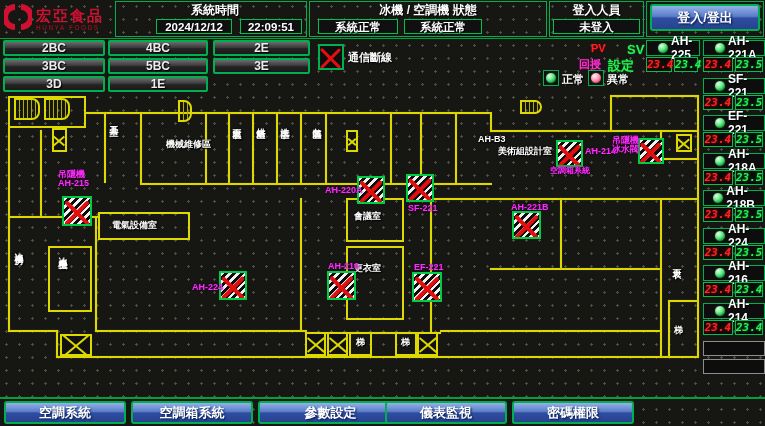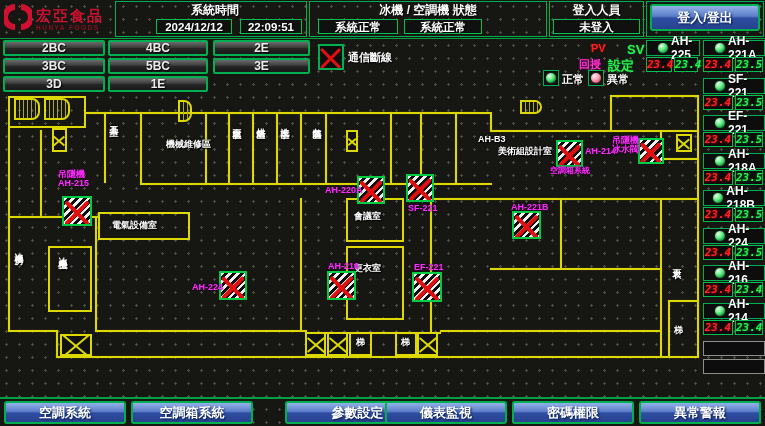--- a/index.html
+++ b/index.html
@@ -346,17 +346,16 @@
     <div class="abs unit-box" style="left: 412px; top: 272px; width: 30px; height: 30px;">
       <div class="xbar a"></div>
       <div class="xbar b"></div>
     </div>
     <div class="abs mag-label" style="left: 414px; top: 263px;">
       <div>EF-221</div>
     </div>
     <div class="abs mag-label" style="left: 550px; top: 166px; font-size: 8px;">空調箱系統</div>
     <div class="abs btn-blue" style="left: 4px; top: 401px; width: 122px; height: 23px; line-height: 20px; font-size: 13px;">空調系統</div>
     <div class="abs btn-blue" style="left: 131px; top: 401px; width: 122px; height: 23px; line-height: 20px; font-size: 13px;">空調箱系統</div>
-    <div class="abs btn-blue" style="left: 258px; top: 401px; width: 145px; height: 23px; line-height: 20px; font-size: 13px; margin-left: 27px;">參數設定</div>
+    <div class="abs btn-blue" style="left: 258px; top: 401px; width: 145px; height: 23px; line-height: 20px; font-size: 13px;">參數設定</div>
     <div class="abs btn-blue" style="left: 385px; top: 401px; width: 122px; height: 23px; line-height: 20px; font-size: 13px;">儀表監視</div>
     <div class="abs btn-blue" style="left: 512px; top: 401px; width: 122px; height: 23px; line-height: 20px; font-size: 13px;">密碼權限</div>
-    <div class="abs btn-blue" style="left: 639px; top: 401px; width: 122px; height: 23px; line-height: 20px; font-size: 13px;">異常警報</div>
   </div>
 
 </body></html>

